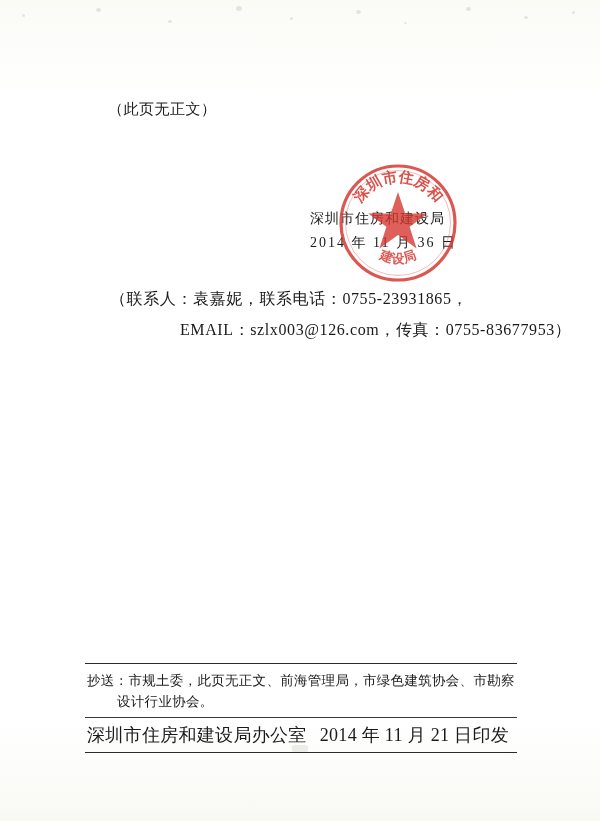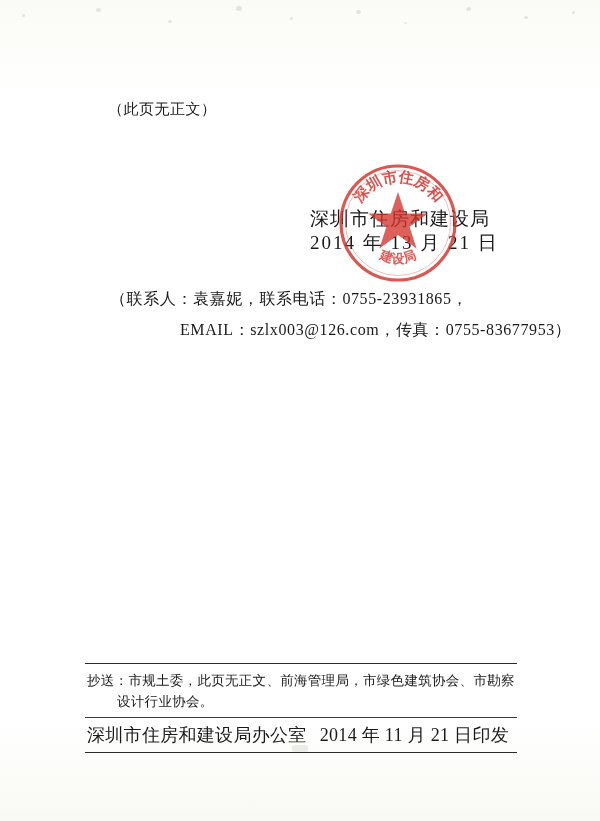--- a/index.html
+++ b/index.html
@@ -47,21 +47,21 @@
     font-size: 15px;
     letter-spacing: 0.5px;
     font-family: "Liberation Serif", serif;
   }
 
   .issuer-block {
     position: absolute;
     left: 310px;
     top: 207px;
     width: 200px;
-    font-size: 19px;
+    font-size: 14px;
     line-height: 24px;
     letter-spacing: 1px;
   }
   .issuer-date {
     letter-spacing: 2px;
   }
 
   
   .seal {
     position: absolute;
@@ -150,21 +150,21 @@
     <div class="speck" style="left:404px; top:22px; width:3px; height:2px;"></div>
     <div class="speck" style="left:466px; top:7px;  width:5px; height:4px;"></div>
     <div class="speck" style="left:524px; top:16px; width:4px; height:3px;"></div>
     <div class="speck" style="left:572px; top:11px; width:3px; height:3px;"></div>
   </div>
 
   <div class="no-body-text">（此页无正文）</div>
 
   <div class="issuer-block">
     <div>深圳市住房和建设局</div>
-    <div class="issuer-date">2014 年 13 月 21 日</div>
+    <div class="issuer-date">2014 年 11 月 36 日</div>
   </div>
 
   <div class="seal">
     <svg width="122" height="122" viewBox="0 0 122 122" xmlns="http://www.w3.org/2000/svg">
       <g opacity="0.82" fill="none" stroke="#d4332c">
         <circle cx="61" cy="61" r="57" stroke-width="3.2"></circle>
         <circle cx="61" cy="61" r="52.5" stroke-width="0.8" opacity="0.5"></circle>
       </g>
 
       <polygon points="61,30 68.2,51.5 90.8,51.5 72.6,64.8 79.6,86.4 61,73 42.4,86.4 49.4,64.8 31.2,51.5 53.8,51.5" fill="#d4332c" opacity="0.78"></polygon>

